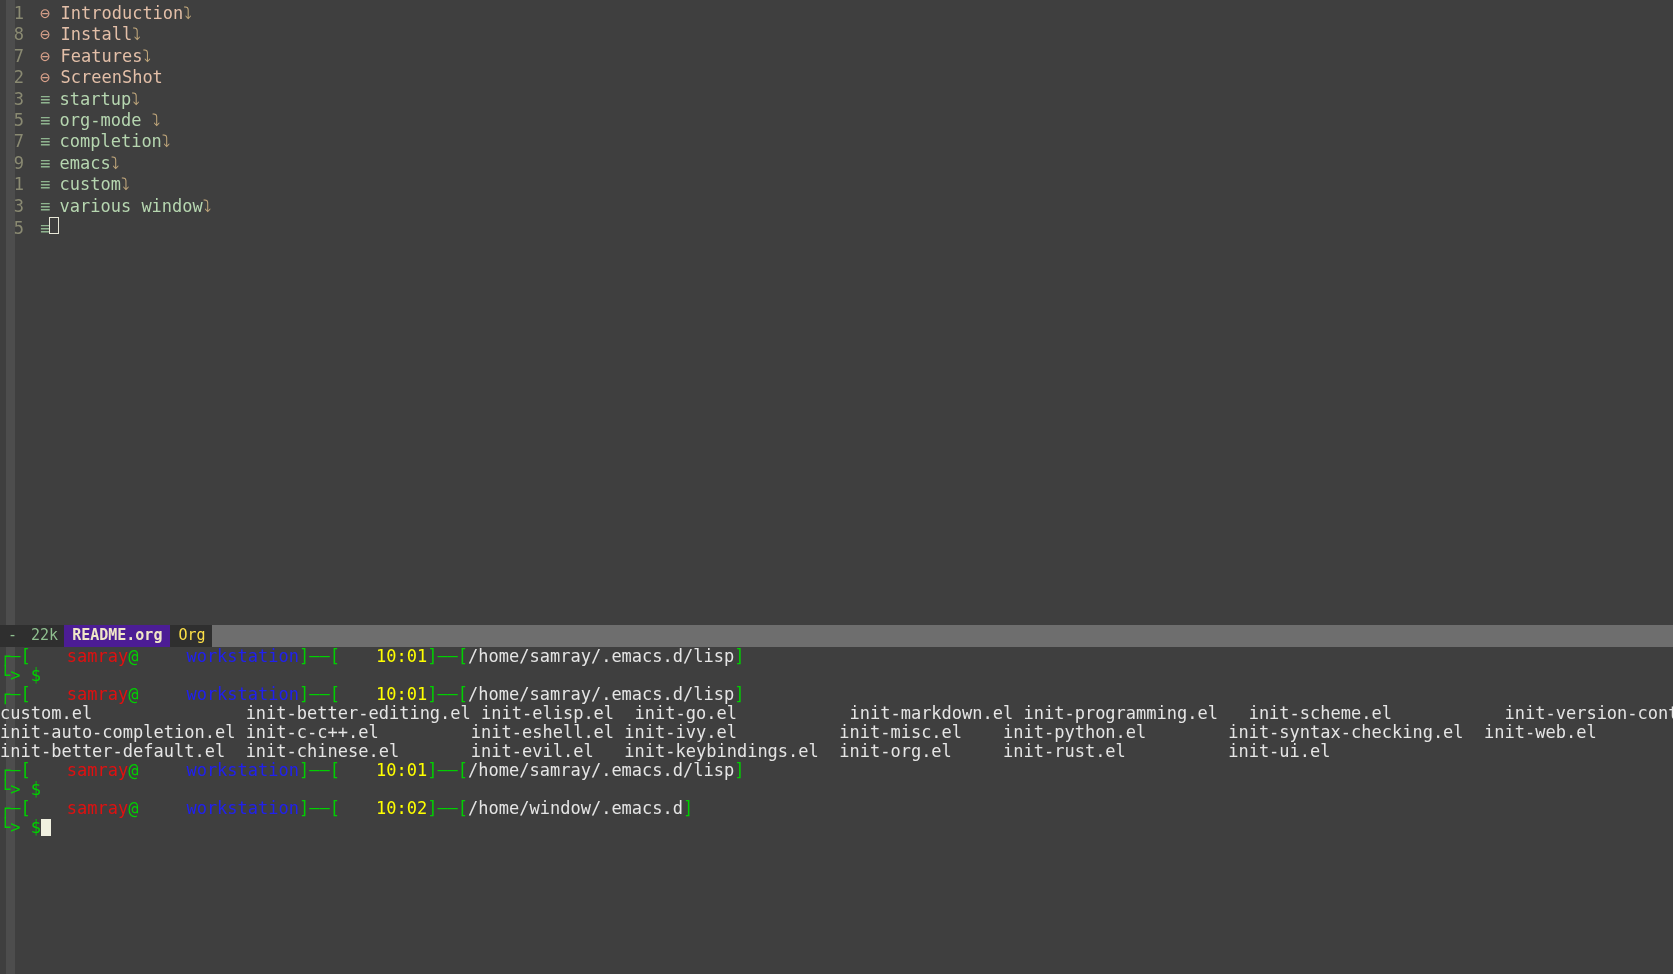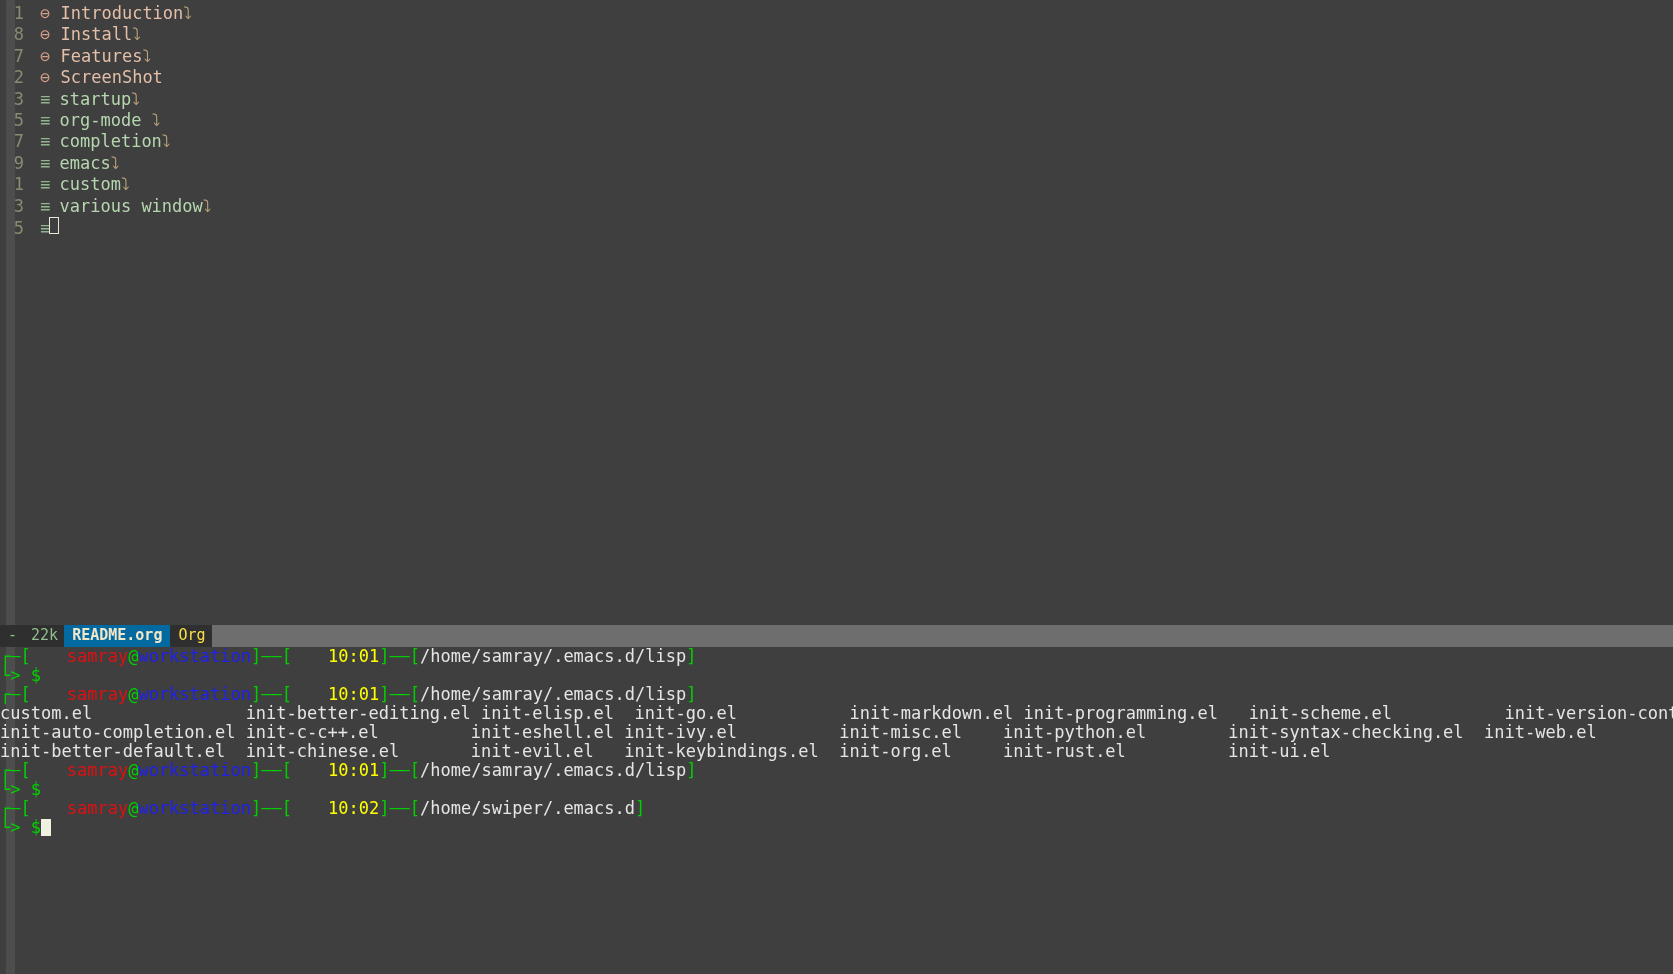--- a/index.html
+++ b/index.html
@@ -109,21 +109,21 @@
     overflow: hidden;
   }
   .ml-dark {
     background: #2f2f2f;
     height: 22px;
     display: flex;
     align-items: center;
     padding: 0 6px 0 8px;
   }
   .ml-mid {
-    background: #0369a1;
+    background: #4c1d95;
     height: 22px;
     display: flex;
     align-items: center;
     padding: 0 8px;
   }
   .ml-rest {
     background: #6e6e6e;
     height: 22px;
     flex: 1;
   }
@@ -158,21 +158,21 @@
   }
   .esh-line {
     height: 19px;
     white-space: pre;
     padding-left: 0px;
     font-size: 17px;
     line-height: 19px;
   }
   .c-green   { color: #00d000; }
   .c-red     { color: #e01010; margin-left: 36px; }
-  .c-blue    { color: #2020ee; }
+  .c-blue    { color: #2020ee; padding-left: 48px; }
   .c-yellow  { color: #ffff00; margin-left: 36px; }
   .c-white   { color: #e5e5e5; }
   .c-dollar  { color: #00d000; }
 
   .block-cursor {
     display: inline-block;
     width: 10px; height: 17px;
     background: #f0f0e0;
     vertical-align: -3px;
   }
@@ -223,18 +223,18 @@
     </div>
     <div class="esh-lines" id="esh-lines">
         <div class="esh-line"><span class="c-green">┌—</span><span class="c-green">[</span><span class="c-red">samray</span><span class="c-green">@</span><span class="c-blue">workstation</span><span class="c-green">]——[</span><span class="c-yellow">10:01</span><span class="c-green">]——[</span><span class="c-white">/home/samray/.emacs.d/lisp</span><span class="c-green">]</span></div>
         <div class="esh-line"><span class="c-green">└&gt; </span><span class="c-dollar">$</span></div>
         <div class="esh-line"><span class="c-green">┌—</span><span class="c-green">[</span><span class="c-red">samray</span><span class="c-green">@</span><span class="c-blue">workstation</span><span class="c-green">]——[</span><span class="c-yellow">10:01</span><span class="c-green">]——[</span><span class="c-white">/home/samray/.emacs.d/lisp</span><span class="c-green">]</span></div>
         <div class="esh-line ls-row"><span>custom.el               init-better-editing.el init-elisp.el  init-go.el           init-markdown.el init-programming.el   init-scheme.el           init-version-control.el</span></div>
         <div class="esh-line ls-row"><span>init-auto-completion.el init-c-c++.el         init-eshell.el init-ivy.el          init-misc.el    init-python.el        init-syntax-checking.el  init-web.el</span></div>
         <div class="esh-line ls-row"><span>init-better-default.el  init-chinese.el       init-evil.el   init-keybindings.el  init-org.el     init-rust.el          init-ui.el</span></div>
         <div class="esh-line"><span class="c-green">┌—</span><span class="c-green">[</span><span class="c-red">samray</span><span class="c-green">@</span><span class="c-blue">workstation</span><span class="c-green">]——[</span><span class="c-yellow">10:01</span><span class="c-green">]——[</span><span class="c-white">/home/samray/.emacs.d/lisp</span><span class="c-green">]</span></div>
         <div class="esh-line"><span class="c-green">└&gt; </span><span class="c-dollar">$</span></div>
-        <div class="esh-line"><span class="c-green">┌—</span><span class="c-green">[</span><span class="c-red">samray</span><span class="c-green">@</span><span class="c-blue">workstation</span><span class="c-green">]——[</span><span class="c-yellow">10:02</span><span class="c-green">]——[</span><span class="c-white">/home/swiper/.emacs.d</span><span class="c-green">]</span></div>
+        <div class="esh-line"><span class="c-green">┌—</span><span class="c-green">[</span><span class="c-red">samray</span><span class="c-green">@</span><span class="c-blue">workstation</span><span class="c-green">]——[</span><span class="c-yellow">10:02</span><span class="c-green">]——[</span><span class="c-white">/home/window/.emacs.d</span><span class="c-green">]</span></div>
         <div class="esh-line"><span class="c-green">└&gt; </span><span class="c-dollar">$</span><span class="block-cursor"></span></div>
       </div>
   </div>
 
 </div>
 
 </body></html>

